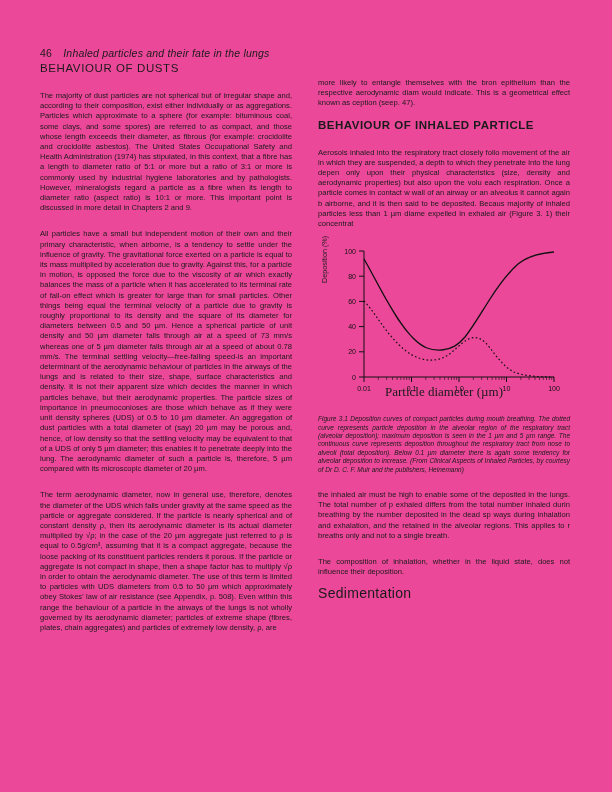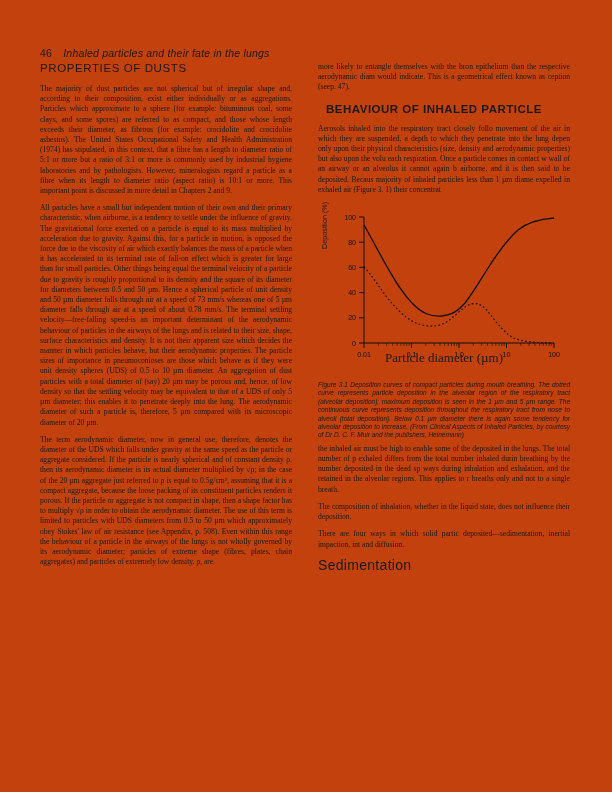--- a/index.html
+++ b/index.html
@@ -13,21 +13,21 @@
     font-family: "Liberation Sans", sans-serif;
     color: #1a1a1a;
     position: relative;
     overflow: hidden;
   }
   .page {
     position: absolute;
     left: 0; top: 0;
     width: 612px;
     height: 792px;
-    background: #c2410c;
+    background: #ec4899;
   }
   
   .runhead {
     position: absolute;
     left: 40px;
     top: 47px;
     font-size: 10.5px;
     letter-spacing: 0.2px;
     white-space: nowrap;
   }
@@ -52,31 +52,30 @@
   .col-right { left: 318px; }
 
   h2.sec {
     font-size: 11.5px;
     font-weight: normal;
     letter-spacing: 0.6px;
     margin: 0 0 9px 0;
     line-height: 13px;
   }
   p {
-    margin: 0 0 7px 0;
+    margin: 16px 0 7px 0;
     text-indent: 0;
-    font-family: Liberation Serif, serif;
   }
   .it { font-style: italic; }
 
   
   .rsec-title {
     font-size: 11.5px;
     letter-spacing: 0.5px;
-    margin: 10px 0 8px 8px;
+    margin: 10px 0 8px 0;
     line-height: 13px;
     white-space: nowrap;
   }
   .sub-title {
     font-size: 14px;
     margin: 10px 0 5px 0;
     letter-spacing: 0.3px;
   }
 
   
@@ -120,21 +119,21 @@
 
 <div class="page">
 
   <div class="runhead">
     <span class="pagenum">46</span>
     <span class="title"><span>Inhaled</span>
     <span>particles and their fate in the lungs</span></span>
   </div>
 
   <div class="col col-left">
-    <h2 class="sec">PROPERTIES OF DUSTS</h2>
+    <h2 class="sec">BEHAVIOUR OF DUSTS</h2>
     <p>The majority of dust particles are not spherical but of irregular shape and, according to their composition, exist either individually or as aggregations. Particles which approximate to a sphere (for example: bituminous coal, some clays, and some spores) are referred to as compact, and those whose length exceeds their diameter, as fibrous (for example: crocidolite and crocidolite asbestos). The United States Occupational Safety and Health Administration (1974) has stipulated, in this context, that a fibre has a length to diameter ratio of 5:1 or more but a ratio of 3:1 or more is commonly used by industrial hygiene laboratories and by pathologists. However, mineralogists regard a particle as a fibre when its length to diameter ratio (aspect ratio) is 10:1 or more. This important point is discussed in more detail in Chapters 2 and 9.</p>
     <p>All particles have a small but independent motion of their own and their primary characteristic, when airborne, is a tendency to settle under the influence of gravity. The gravitational force exerted on a particle is equal to its mass multiplied by acceleration due to gravity. Against this, for a particle in motion, is opposed the force due to the viscosity of air which exactly balances the mass of a particle when it has accelerated to its terminal rate of fall-on effect which is greater for large than for small particles. Other things being equal the terminal velocity of a particle due to gravity is roughly proportional to its density and the square of its diameter for diameters between 0.5 and 50 µm. Hence a spherical particle of unit density and 50 µm diameter falls through air at a speed of 73 mm/s whereas one of 5 µm diameter falls through air at a speed of about 0.78 mm/s. The terminal settling velocity—free-falling speed-is an important determinant of the aerodynamic behaviour of particles in the airways of the lungs and is related to their size, shape, surface characteristics and density. It is not their apparent size which decides the manner in which particles behave, but their aerodynamic properties. The particle sizes of importance in pneumoconioses are those which behave as if they were unit density spheres (UDS) of 0.5 to 10 µm diameter. An aggregation of dust particles with a total diameter of (say) 20 µm may be porous and, hence, of low density so that the settling velocity may be equivalent to that of a UDS of only 5 µm diameter; this enables it to penetrate deeply into the lung. The aerodynamic diameter of such a particle is, therefore, 5 µm compared with its microscopic diameter of 20 µm.</p>
     <p>The term aerodynamic diameter, now in general use, therefore, denotes the diameter of the UDS which falls under gravity at the same speed as the particle or aggregate considered. If the particle is nearly spherical and of constant density ρ, then its aerodynamic diameter is its actual diameter multiplied by √ρ; in the case of the 20 µm aggregate just referred to ρ is equal to 0.5g/cm³, assuming that it is a compact aggregate, because the loose packing of its constituent particles renders it porous. If the particle or aggregate is not compact in shape, then a shape factor has to multiply √ρ in order to obtain the aerodynamic diameter. The use of this term is limited to particles with UDS diameters from 0.5 to 50 µm which approximately obey Stokes' law of air resistance (see Appendix, p. 508). Even within this range the behaviour of a particle in the airways of the lungs is not wholly governed by its aerodynamic diameter; particles of extreme shape (fibres, plates, chain aggregates) and particles of extremely low density, ρ, are</p>
   </div>
 
   <div class="col col-right">
     <p>more likely to entangle themselves with the bron epithelium than the respective aerodynamic diam would indicate. This is a geometrical effect known as ception (seep. 47).</p>
 
     <h2 class="rsec-title">BEHAVIOUR OF INHALED PARTICLE</h2>
 
@@ -224,18 +223,17 @@
         <div class="axis-label-x" style="bottom:16px;">Particle diameter (µm)</div>
       </div>
       <div class="fig-caption">
         <span class="it">Figure 3.1</span>
         <span>Deposition curves of compact particles during mouth breathing. The dotted curve represents particle deposition in the alveolar region of the respiratory tract (alveolar deposition); maximum deposition is seen in the 1 µm and 5 µm range. The continuous curve represents deposition throughout the respiratory tract from nose to alveoli (total deposition). Below 0.1 µm diameter there is again some tendency for alveolar deposition to increase. (From Clinical Aspects of Inhaled Particles, by courtesy of Dr D. C. F. Muir and the publishers, Heinemann)</span>
       </div>
     </div>
 
     <p>the inhaled air must be high to enable some of the deposited in the lungs. The total number of p exhaled differs from the total number inhaled durin breathing by the number deposited in the dead sp ways during inhalation and exhalation, and the retained in the alveolar regions. This applies to r breaths only and not to a single breath.</p>
     <p>The composition of inhalation, whether in the liquid state, does not influence their deposition.</p>
-    <p>There are four ways in which solid partic deposited—sedimentation, inertial impaction, int and diffusion.</p>
 
     <div class="sub-title">Sedimentation</div>
   </div>
 
 </div>
 
 </body></html>

